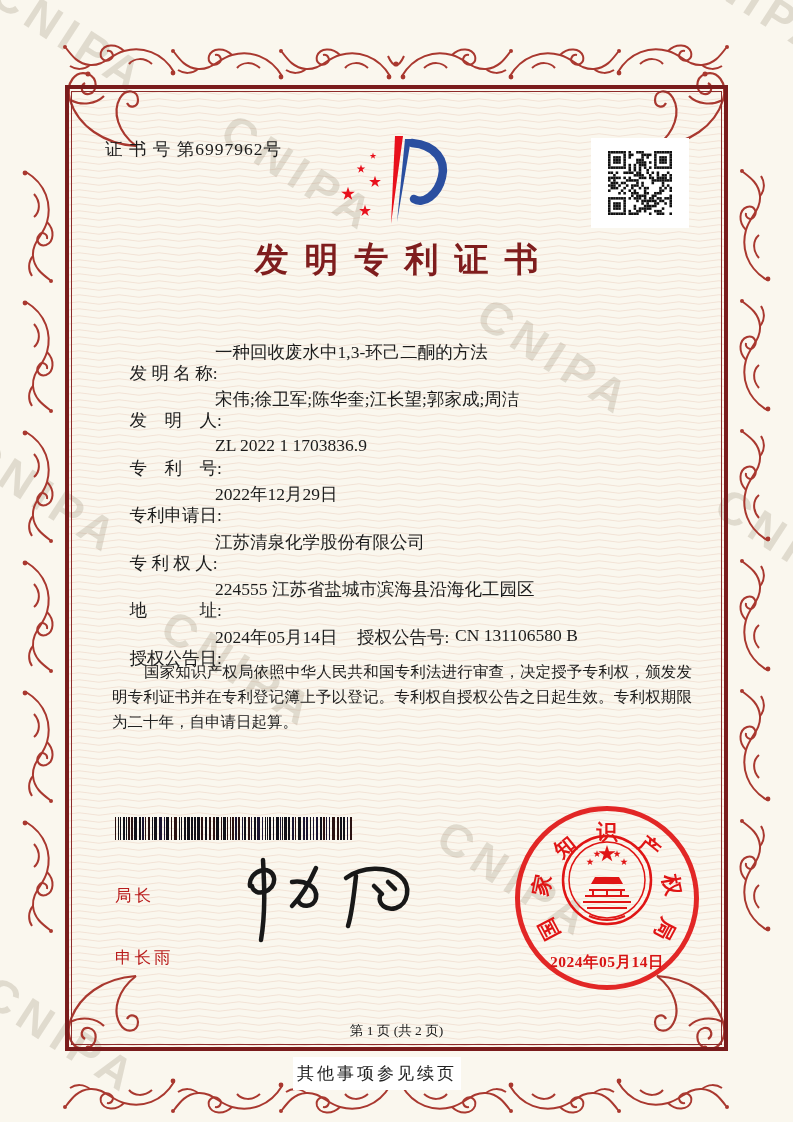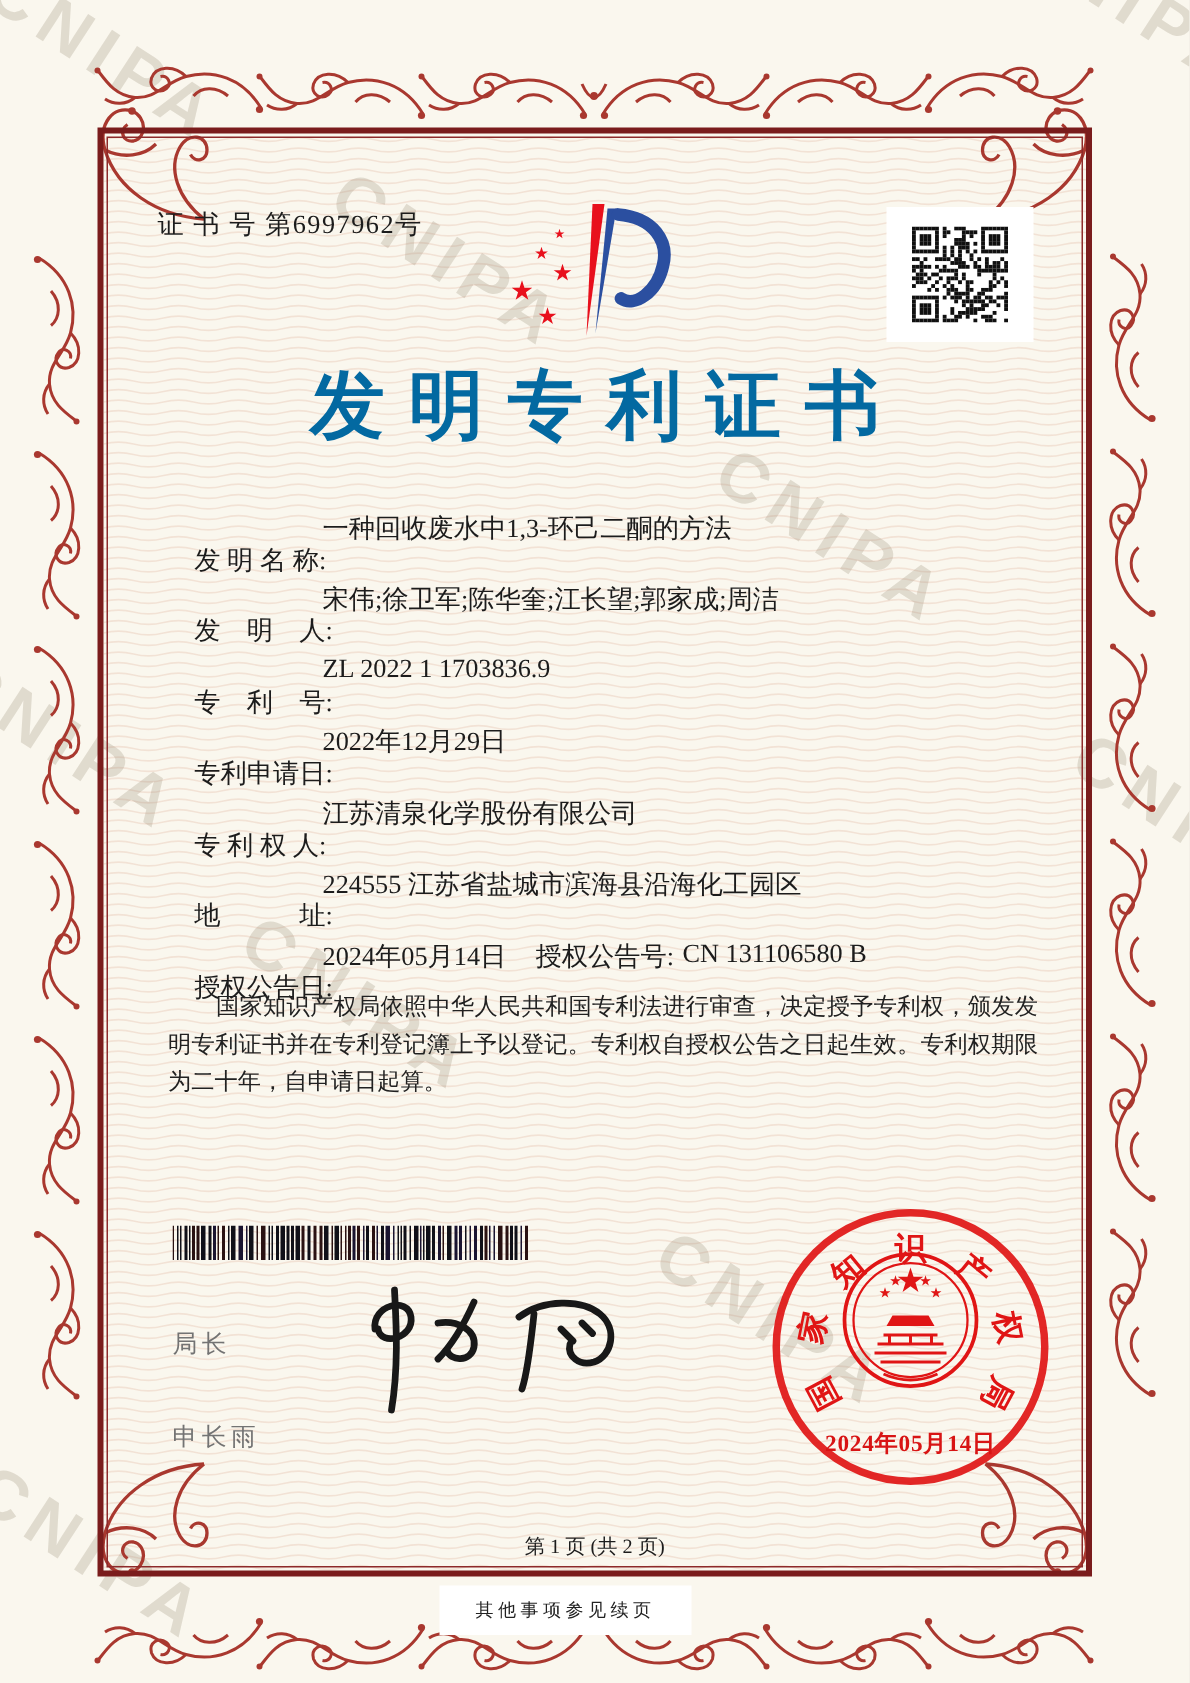--- a/index.html
+++ b/index.html
@@ -15,45 +15,45 @@
   
   .wm{position:absolute;z-index:1;font:700 46px "Liberation Sans",sans-serif;
       color:rgba(150,138,115,.26);letter-spacing:7px;transform:rotate(33deg);
       white-space:nowrap;pointer-events:none;}
   
   .cert-no{position:absolute;left:105px;top:137px;z-index:3;font-size:17.5px;letter-spacing:1px;}
   .logo{position:absolute;left:333px;top:133px;z-index:3;}
   .qr-box{position:absolute;left:591px;top:138px;width:98px;height:90px;background:#fff;z-index:3;
           display:flex;align-items:center;justify-content:center;}
   .title{position:absolute;left:0;right:0;top:237px;z-index:3;text-align:center;
-         font-size:50px;font-weight:700;letter-spacing:16px;text-indent:16px;color:#0369a1;}
+         font-size:34px;font-weight:700;letter-spacing:16px;text-indent:16px;color:#7f1d1d;}
   .frow{position:absolute;left:112px;width:600px;z-index:3;font-size:17.5px;white-space:pre;}
   .frow .fvalue{position:absolute;left:103px;top:0;white-space:pre;}
   .grant .l2{position:absolute;left:245px;top:0;white-space:pre;}
   .grant .v2{position:absolute;left:343px;top:0;white-space:pre;}
   .para{position:absolute;left:112px;width:580px;z-index:3;font-size:15.5px;line-height:25px;
         text-align:justify;text-indent:32px;color:#212121;}
   .barcode{position:absolute;left:115px;top:817px;z-index:3;}
   .role{position:absolute;left:115px;top:885px;z-index:3;font-family:Liberation Sans, sans-serif;
-        font-size:16.5px;letter-spacing:3px;color:#737373;}
+        font-size:16.5px;letter-spacing:3px;color:#b91c1c;}
   .role2{top:920px;margin-top:27px;}
   .autograph{position:absolute;left:228px;top:852px;z-index:4;}
   
   .seal{position:absolute;left:515px;top:806px;width:184px;height:184px;z-index:4;}
   .seal .ring{position:absolute;left:0;top:0;right:0;bottom:0;border:5px solid rgba(224,21,21,.92);
               border-radius:50%;}
   .seal .ring-char{position:absolute;font-size:21px;font-weight:700;color:#e01515;
                    transform-origin:center;white-space:nowrap;}
   .seal .emblem{position:absolute;left:44px;top:26px;}
   .seal .seal-date{position:absolute;left:0;right:0;bottom:17px;text-align:center;
                    font-size:15.5px;font-weight:700;color:#d81414;letter-spacing:.5px;}
   
   .page-info{position:absolute;left:0;right:0;top:1022px;z-index:3;text-align:center;font-size:13.5px;}
   .cont-box{position:absolute;left:293px;top:1057px;width:168px;height:33px;background:#fff;z-index:3;
-            display:flex;align-items:center;justify-content:center;font-size:12px;letter-spacing:3px;color:#222;}
+            display:flex;align-items:center;justify-content:center;font-size:17px;letter-spacing:3px;color:#222;}
 </style>
 </head>
 <body>
 
 <div class="page">
 
   <svg width="0" height="0" style="position:absolute" aria-hidden="true">
     <defs>
       <polygon id="star" points="0,-10 2.25,-3.09 9.51,-3.09 3.63,1.18 5.88,8.09 0,3.82 -5.88,8.09 -3.63,1.18 -9.51,-3.09 -2.25,-3.09"></polygon>
       <g id="fl" stroke="#a9382f" fill="none" stroke-width="2">

